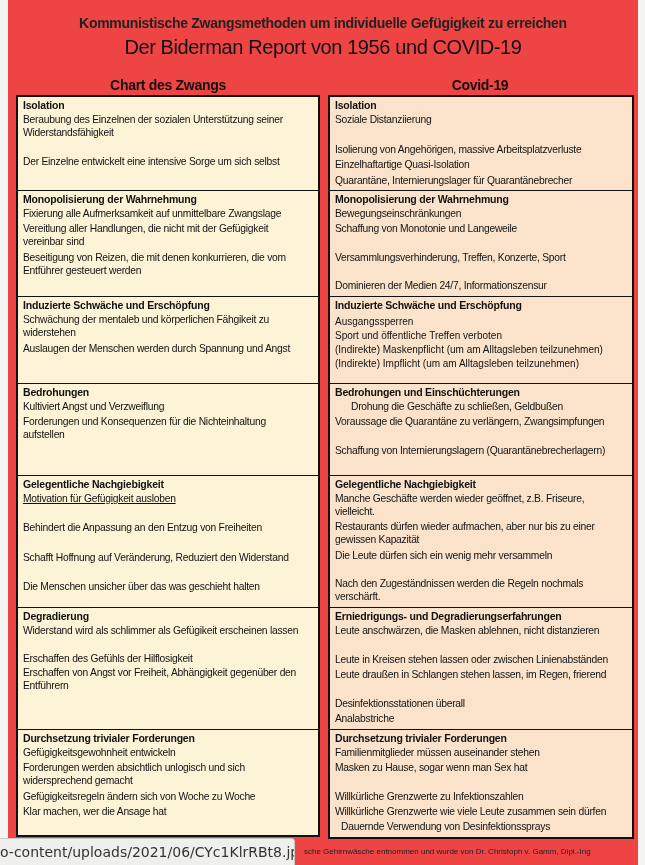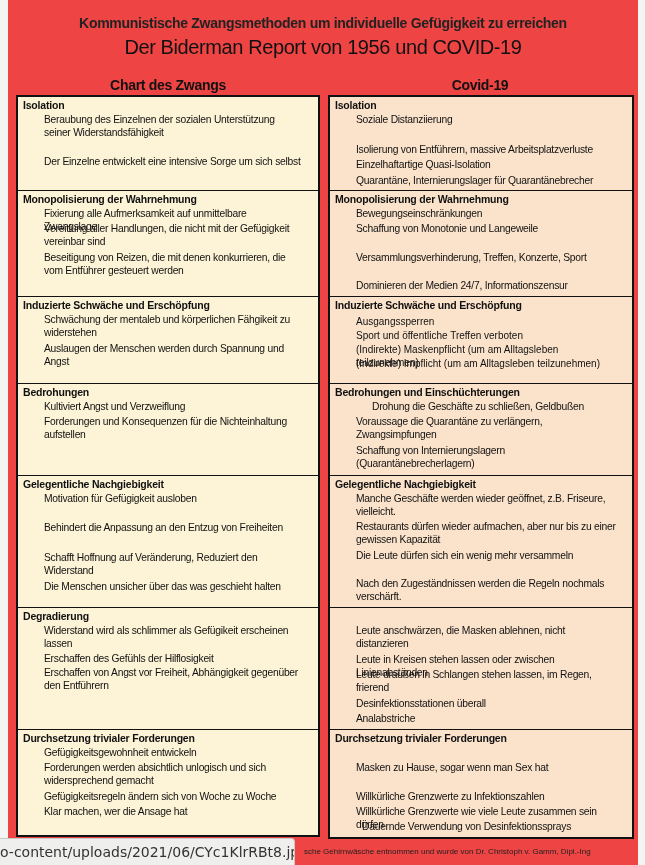--- a/index.html
+++ b/index.html
@@ -34,21 +34,21 @@
   }
   .table.left { left: 8px; width: 300px; background: #fdf3d6; height: 738px; }
   .table.right { left: 320px; width: 302px; background: #fbe3cb; height: 740px; }
   .section {
     position: absolute; left: 0; right: 0;
     border-top: 1.5px solid #111;
     padding: 2px 4px 0 5px; box-sizing: border-box;
   }
   .section.first { border-top: none; }
   .sec-title { font-size: 10.5px; font-weight: bold; color: #111; line-height: 13px; letter-spacing: -0.2px; }
-  .item { font-size: 10.3px; color: #111; line-height: 13px; letter-spacing: -0.25px; position: absolute; left: 5px; right: 16px; margin-left: 21px; }
+  .item { font-size: 10.3px; color: #111; line-height: 13px; letter-spacing: -0.25px; position: absolute; left: 5px; right: 16px; }
   .item.arial { font-family: "Liberation Sans", sans-serif; letter-spacing: 0; font-size: 10px; }
   .status-url {
     position: absolute; left: 0; top: 838px; height: 27px; width: 294px;
     background: #efefed; border: 1px solid #c8c8c6; border-left: none; border-bottom: none;
     border-radius: 0 4px 0 0;
     font-family: "DejaVu Sans", sans-serif; font-size: 14px; color: #333;
     line-height: 26px; padding-left: 0; white-space: nowrap; overflow: hidden;
   }
   .footer-note {
     position: absolute; left: 296px; top: 847px; font-size: 8px; color: #222; white-space: nowrap;
@@ -86,21 +86,21 @@
     </div>
 
     <div class="section" style="top:286px;height:92px;">
       <div class="sec-title">Bedrohungen</div>
       <div class="item" style="top:16px;">Kultiviert Angst und Verzweiflung</div>
       <div class="item" style="top:31px;">Forderungen und Konsequenzen für die Nichteinhaltung aufstellen</div>
     </div>
 
     <div class="section" style="top:378px;height:132px;">
       <div class="sec-title">Gelegentliche Nachgiebigkeit</div>
-      <div class="item" style="top:16px;">Motivation für Gefügigkeit ausloben</div>
+      <div class="item" style="top:16px;text-decoration:underline;">Motivation für Gefügigkeit ausloben</div>
       <div class="item" style="top:45px;">Behindert die Anpassung an den Entzug von Freiheiten</div>
       <div class="item" style="top:75px;">Schafft Hoffnung auf Veränderung, Reduziert den Widerstand</div>
       <div class="item" style="top:104px;">Die Menschen unsicher über das was geschieht halten</div>
     </div>
 
     <div class="section" style="top:510px;height:122px;">
       <div class="sec-title">Degradierung</div>
       <div class="item" style="top:16px;">Widerstand wird als schlimmer als Gefügikeit erscheinen lassen</div>
       <div class="item" style="top:58px;">Erschaffen von Angst vor Freiheit, Abhängigkeit gegenüber den Entführern</div>
       <div class="item" style="top:44px;">Erschaffen des Gefühls der Hilflosigkeit</div>
@@ -112,21 +112,21 @@
       <div class="item" style="top:31px;">Forderungen werden absichtlich unlogisch und sich widersprechend gemacht</div>
       <div class="item" style="top:60px;">Gefügigkeitsregeln ändern sich von Woche zu Woche</div>
       <div class="item" style="top:75px;">Klar machen, wer die Ansage hat</div>
     </div>
   </div>
 
   <div class="table right">
     <div class="section first" style="top:0;height:93px;">
       <div class="sec-title">Isolation</div>
       <div class="item" style="top:16px;">Soziale Distanziierung</div>
-      <div class="item" style="top:46px;">Isolierung von Entführern, massive Arbeitsplatzverluste</div>
+      <div class="item" style="top:46px;">Isolierung von Angehörigen, massive Arbeitsplatzverluste</div>
       <div class="item" style="top:61px;">Einzelhaftartige Quasi-Isolation</div>
       <div class="item" style="top:77px;">Quarantäne, Internierungslager für Quarantänebrecher</div>
     </div>
     <div class="section" style="top:93px;height:106px;">
       <div class="sec-title">Monopolisierung der Wahrnehmung</div>
       <div class="item" style="top:16px;">Bewegungseinschränkungen</div>
       <div class="item" style="top:60px;">Versammlungsverhinderung, Treffen, Konzerte, Sport</div>
       <div class="item" style="top:31px;">Schaffung von Monotonie und Langeweile</div>
       <div class="item" style="top:88px;">Dominieren der Medien 24/7, Informationszensur</div>
     </div>
@@ -144,28 +144,30 @@
       <div class="item" style="top:60px;">Schaffung von Internierungslagern (Quarantänebrecherlagern)</div>
     </div>
     <div class="section" style="top:378px;height:132px;">
       <div class="sec-title">Gelegentliche Nachgiebigkeit</div>
       <div class="item" style="top:16px;">Manche Geschäfte werden wieder geöffnet, z.B. Friseure, vielleicht.</div>
       <div class="item" style="top:44px;">Restaurants dürfen wieder aufmachen, aber nur bis zu einer gewissen Kapazität</div>
       <div class="item" style="top:73px;">Die Leute dürfen sich ein wenig mehr versammeln</div>
       <div class="item" style="top:101px;">Nach den Zugeständnissen werden die Regeln nochmals verschärft.</div>
     </div>
     <div class="section" style="top:510px;height:122px;">
+      <div class="sec-title">Erniedrigungs- und Degradierungserfahrungen</div>
       <div class="item" style="top:16px;">Leute anschwärzen, die Masken ablehnen, nicht distanzieren</div>
       <div class="item" style="top:45px;">Leute in Kreisen stehen lassen oder zwischen Linienabständen</div>
       <div class="item" style="top:60px;">Leute draußen in Schlangen stehen lassen, im Regen, frierend</div>
       <div class="item" style="top:89px;">Desinfektionsstationen überall</div>
       <div class="item" style="top:104px;">Analabstriche</div>
     </div>
     <div class="section" style="top:632px;height:108px;">
       <div class="sec-title">Durchsetzung trivialer Forderungen</div>
+      <div class="item" style="top:16px;">Familienmitglieder müssen auseinander stehen</div>
       <div class="item" style="top:31px;">Masken zu Hause, sogar wenn man Sex hat</div>
       <div class="item" style="top:60px;">Willkürliche Grenzwerte zu Infektionszahlen</div>
       <div class="item" style="top:75px;">Willkürliche Grenzwerte wie viele Leute zusammen sein dürfen</div>
       <div class="item" style="top:90px;padding-left:6px;">Dauernde Verwendung von Desinfektionssprays</div>
     </div>
   </div>
 
   <div class="footer-note">sche Gehirnwäsche entnommen und wurde von Dr. Christoph v. Gamm, Dipl.-Ing</div>
 </div>
 

